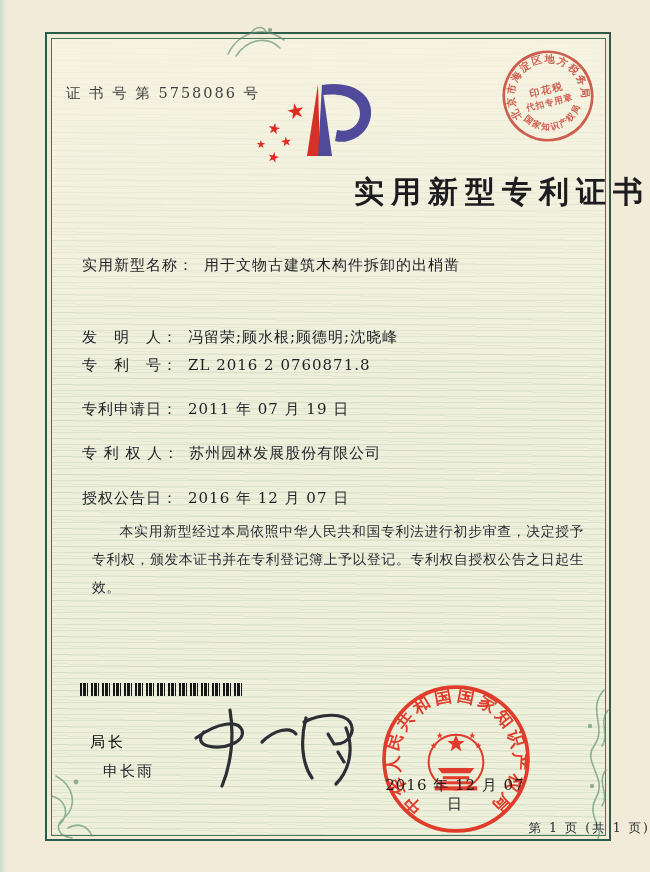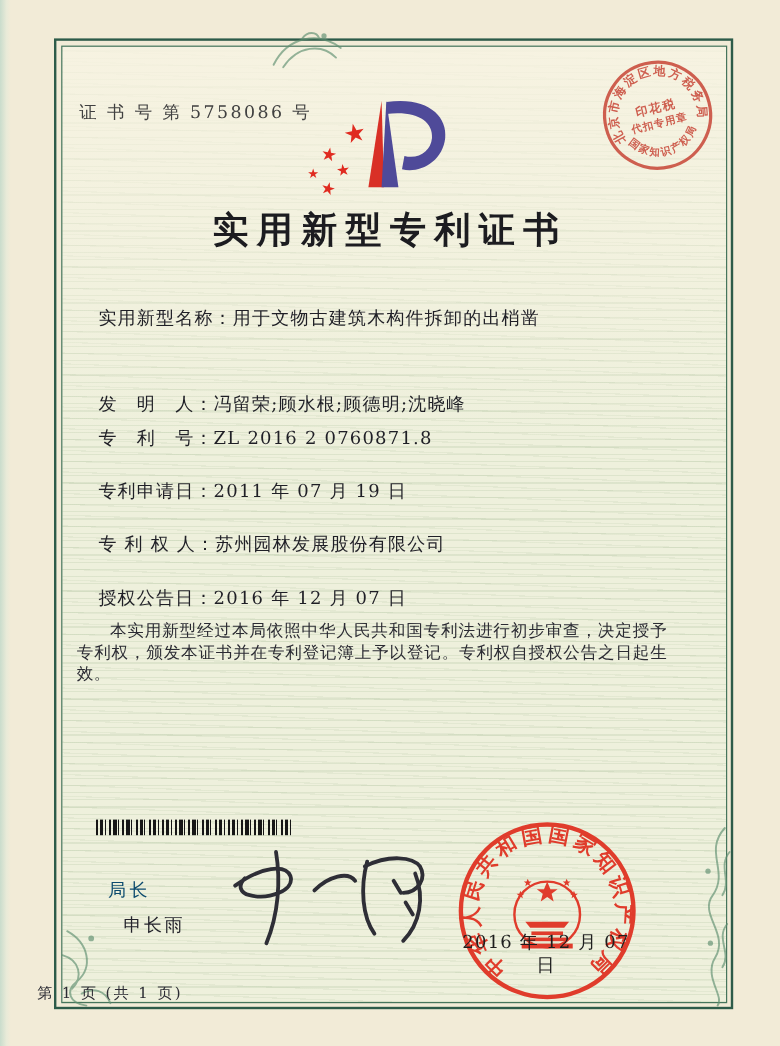--- a/index.html
+++ b/index.html
@@ -11,38 +11,38 @@
   .frame-outer{left:45px;top:32px;width:566px;height:809px;
      border:2.5px solid #2d5b49;box-sizing:border-box;}
   .frame-inner{position:absolute;left:3.5px;top:3.5px;right:3.5px;bottom:3.5px;
      border:1px solid #46755c;
      background-color:#eef0dc;
      background-image:
        linear-gradient(180deg, rgba(248,243,226,.85) 0%, rgba(248,243,226,0) 42%),
        repeating-linear-gradient(0deg, rgba(132,164,118,.16) 0 1px, rgba(0,0,0,0) 1px 6px),
        repeating-linear-gradient(2deg, rgba(132,164,118,.10) 0 1px, rgba(0,0,0,0) 1px 9px);}
   .cert-no{left:66px;top:84px;font-size:14.5px;letter-spacing:2px;color:#404040;}
-  .title{left:0;right:0;top:172px;text-align:center;font-size:30px;font-weight:bold;
+  .title{left:0;right:0;top:172px;text-align:right;font-size:30px;font-weight:bold;
      letter-spacing:7px;color:#1c1c20;}
   .field{left:82px;font-size:15px;color:#1f1f26;letter-spacing:1px;white-space:nowrap;}
-  .field .lab{margin-right:0;}
-  .body-text{left:64px;top:517px;width:492px;font-size:13.8px;line-height:18px;
+  .field .lab{margin-right:10px;}
+  .body-text{left:92px;top:517px;width:492px;font-size:13.8px;line-height:28px;
      color:#2b2b33;text-align:justify;letter-spacing:.4px;}
   .body-text p{margin:0;text-indent:2em;}
   .barcode{left:80px;top:683px;width:165px;height:13px;
      background:repeating-linear-gradient(90deg,#161616 0 1.6px,rgba(0,0,0,0) 1.6px 3.4px,
        #161616 3.4px 6.2px,rgba(0,0,0,0) 6.2px 7.4px,#161616 7.4px 8.2px,rgba(0,0,0,0) 8.2px 11px);}
-  .director-label{left:90px;top:733px;font-size:15px;letter-spacing:3px;color:#0c4a6e;}
+  .director-label{left:90px;top:733px;font-size:15px;letter-spacing:3px;color:#000000;}
   .director-name{left:88px;top:762px;font-size:15px;letter-spacing:2px;color:#23232b;margin-left:15px;}
   .sig{left:178px;top:700px;}
   .tax-stamp{left:500px;top:48px;transform:rotate(-14deg);opacity:.88;}
   .seal{left:380px;top:683px;opacity:.93;}
   .seal-date{left:376px;top:776px;width:158px;text-align:center;font-size:15px;
      color:#1e1e1e;letter-spacing:1px;z-index:5;}
-  .footer{left:0;right:0;top:820px;text-align:left;font-size:12.5px;
+  .footer{left:0;right:0;top:820px;text-align:right;font-size:12.5px;
      letter-spacing:2px;color:#2b2b33;padding-left:31px;}
   .orn{opacity:.65;}
   svg{display:block;}
 </style>
 </head>
 <body>
 
 <div class="abs scan-edge"></div>
 
 <div class="abs frame-outer">

